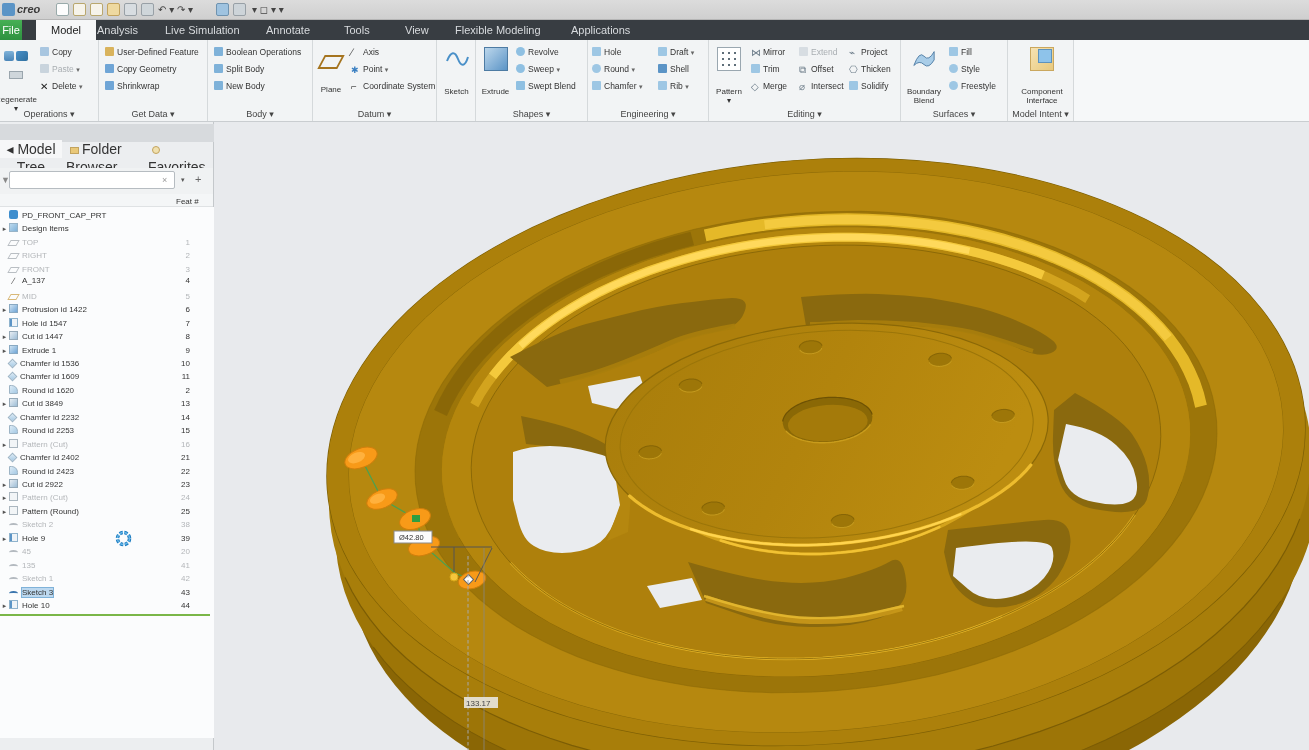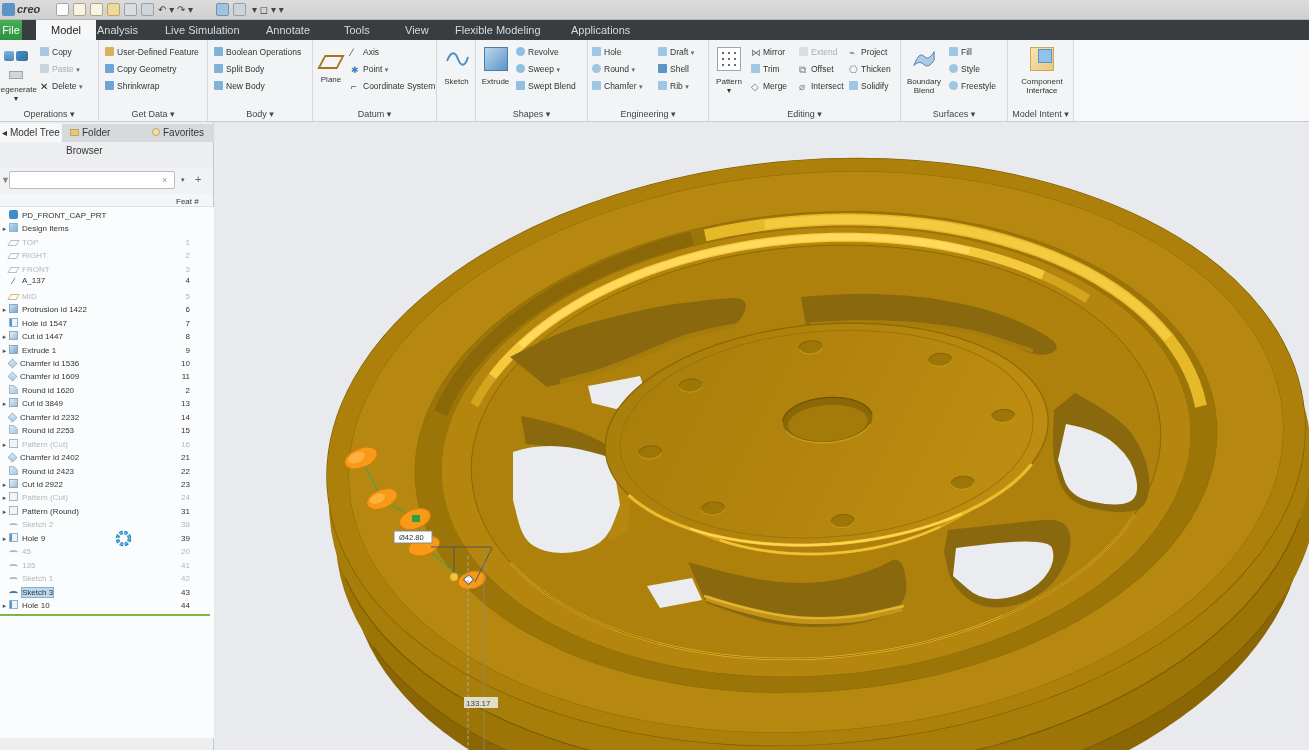--- a/index.html
+++ b/index.html
@@ -8,29 +8,29 @@
 #tabbar {position:absolute;left:0;top:20px;width:1309px;height:20px;background:#383d42}
 .ftab {position:absolute;left:0;top:0;width:22px;height:20px;background:linear-gradient(#46b054,#2e9140);color:#fff;font-size:11px;text-align:center;line-height:20px}
 .mtab {position:absolute;left:36px;top:0;width:60px;height:20px;background:#f6f7f8;color:#222;font-size:11px;text-align:center;line-height:20px}
 .otab {position:absolute;top:0;height:20px;color:#d8dbde;font-size:11px;text-align:left;line-height:20px}
 #ribbon {position:absolute;left:0;top:40px;width:1309px;height:82px;background:#f2f4f5;border-bottom:1px solid #c9cdd0}
 #ribbon .empty {position:absolute;left:1074px;top:0;width:235px;height:81px;background:#f6f8f9}
 .grp {position:absolute;top:0;height:81px;border-right:1px solid #d5d9db}
 .glabel {position:absolute;bottom:2px;left:0;right:0;text-align:center;font-size:9px;color:#444}
 .big {position:absolute;top:7px;text-align:center}
 .bigic {display:inline-block;width:24px;height:24px}
-.bigtx {font-size:8px;color:#333;line-height:9px;margin-top:2px}
+.bigtx {font-size:8px;color:#333;line-height:9px;margin-top:12px}
 .col {position:absolute}
 .rrow {height:17px;white-space:nowrap;font-size:8.5px;color:#333}
 .rrow.gray {color:#a9aeb2}
 .rrow .ic {display:inline-block;width:9px;height:9px;vertical-align:-1px;margin-right:3px;border-radius:1px}
 .rrow .dd {font-size:7px;color:#666}
 #panel {position:absolute;left:0;top:122px;width:214px;height:628px;background:#eceef0;border-right:1px solid #c4c8cb}
 #ptabs {position:absolute;left:0;top:2px;width:214px;height:18px;background:#d7dadd}
-.ptab {position:absolute;top:0;height:18px;font-size:10px;color:#333;line-height:18px}
+.ptab {position:absolute;top:16px;height:18px;font-size:14px;color:#333;line-height:18px}
 #phead {position:absolute;left:0;top:20px;width:213px;height:26px;background:#f0f2f3}
 #psearch {position:absolute;left:0;top:46px;width:213px;height:26px;background:#f0f2f3}
 #pcolh {position:absolute;left:0;top:72px;width:213px;height:13px;background:#f4f6f7;border-bottom:1px solid #dfe2e4;font-size:8px;color:#333}
 #ptree {position:absolute;left:0;top:85px;width:252px;height:531px;background:#fbfcfd}
 .trow {position:absolute;left:0;height:13px;white-space:nowrap;font-size:8px;color:#333;line-height:13px}
 .trow.gray {color:#b3b6b9}
 .arr {display:inline-block;width:9px;color:#555;font-size:7px;text-align:center}
 .ti {display:inline-block;width:9px;height:9px;vertical-align:-1px;margin-right:4px}
 .tip {background:transparent;border:1px solid #b9bec3;width:9px;height:6px;transform:skewX(-30deg)}
 .feat {position:absolute;left:170px;width:20px;text-align:right}
@@ -192,21 +192,21 @@
 <div class="trow" style="top:163.39999999999998px"><span class="arr"></span><span class="ti" style="background:linear-gradient(135deg,#dcebf6,#a5c9e4);border:1px solid #9db4c5;transform:rotate(45deg);width:7px;height:7px"></span><span>Chamfer id 1609</span><span class="feat">11</span></div>
 <div class="trow" style="top:176.84999999999997px"><span class="arr"></span><span class="ti" style="background:linear-gradient(135deg,#dcebf6,#a5c9e4);border:1px solid #9db4c5;border-radius:0 70% 0 0"></span><span>Round id 1620</span><span class="feat">2</span></div>
 <div class="trow" style="top:190.29999999999995px"><span class="arr">▸</span><span class="ti" style="background:linear-gradient(135deg,#e8eef3,#9dbdd6);border:1px solid #95a9b8"></span><span>Cut id 3849</span><span class="feat">13</span></div>
 <div class="trow" style="top:203.74999999999994px"><span class="arr"></span><span class="ti" style="background:linear-gradient(135deg,#dcebf6,#a5c9e4);border:1px solid #9db4c5;transform:rotate(45deg);width:7px;height:7px"></span><span>Chamfer id 2232</span><span class="feat">14</span></div>
 <div class="trow" style="top:217.19999999999993px"><span class="arr"></span><span class="ti" style="background:linear-gradient(135deg,#dcebf6,#a5c9e4);border:1px solid #9db4c5;border-radius:0 70% 0 0"></span><span>Round id 2253</span><span class="feat">15</span></div>
 <div class="trow gray" style="top:230.64999999999992px"><span class="arr">▸</span><span class="ti" style="background:#f2f5f7;border:1px solid #aab6bf"></span><span>Pattern (Cut)</span><span class="feat">16</span></div>
 <div class="trow" style="top:244.0999999999999px"><span class="arr"></span><span class="ti" style="background:linear-gradient(135deg,#dcebf6,#a5c9e4);border:1px solid #9db4c5;transform:rotate(45deg);width:7px;height:7px"></span><span>Chamfer id 2402</span><span class="feat">21</span></div>
 <div class="trow" style="top:257.5499999999999px"><span class="arr"></span><span class="ti" style="background:linear-gradient(135deg,#dcebf6,#a5c9e4);border:1px solid #9db4c5;border-radius:0 70% 0 0"></span><span>Round id 2423</span><span class="feat">22</span></div>
 <div class="trow" style="top:270.9999999999999px"><span class="arr">▸</span><span class="ti" style="background:linear-gradient(135deg,#e8eef3,#9dbdd6);border:1px solid #95a9b8"></span><span>Cut id 2922</span><span class="feat">23</span></div>
 <div class="trow gray" style="top:284.4499999999999px"><span class="arr">▸</span><span class="ti" style="background:#f2f5f7;border:1px solid #aab6bf"></span><span>Pattern (Cut)</span><span class="feat">24</span></div>
-<div class="trow" style="top:297.89999999999986px"><span class="arr">▸</span><span class="ti" style="background:#f2f5f7;border:1px solid #aab6bf"></span><span>Pattern (Round)</span><span class="feat">31</span></div>
+<div class="trow" style="top:297.89999999999986px"><span class="arr">▸</span><span class="ti" style="background:#f2f5f7;border:1px solid #aab6bf"></span><span>Pattern (Round)</span><span class="feat">25</span></div>
 <div class="trow gray" style="top:311.34999999999985px"><span class="arr"></span><span class="ti" style="background:transparent;border-top:2px solid #b4bac0;border-radius:60% 60% 0 0;height:5px;margin-top:3px"></span><span>Sketch 2</span><span class="feat">38</span></div>
 <div class="trow" style="top:324.79999999999984px"><span class="arr">▸</span><span class="ti" style="background:#eef3f7;border:1px solid #8fb3cd;box-shadow:inset 2px 0 0 #5b94c6"></span><span>Hole 9</span><span class="feat">39</span></div>
 <div class="trow gray" style="top:338.24999999999983px"><span class="arr"></span><span class="ti" style="background:transparent;border-top:2px solid #b4bac0;border-radius:60% 60% 0 0;height:5px;margin-top:3px"></span><span>45</span><span class="feat">20</span></div>
 <div class="trow gray" style="top:351.6999999999998px"><span class="arr"></span><span class="ti" style="background:transparent;border-top:2px solid #b4bac0;border-radius:60% 60% 0 0;height:5px;margin-top:3px"></span><span>135</span><span class="feat">41</span></div>
 <div class="trow gray" style="top:365.1499999999998px"><span class="arr"></span><span class="ti" style="background:transparent;border-top:2px solid #b4bac0;border-radius:60% 60% 0 0;height:5px;margin-top:3px"></span><span>Sketch 1</span><span class="feat">42</span></div>
 <div class="trow" style="top:378.5999999999998px"><span class="arr"></span><span class="ti" style="background:transparent;border-top:2px solid #3c76ae;border-radius:60% 60% 0 0;height:5px;margin-top:3px"></span><span class="sel">Sketch 3</span><span class="feat">43</span></div>
 <div class="trow" style="top:392.0499999999998px"><span class="arr">▸</span><span class="ti" style="background:#eef3f7;border:1px solid #8fb3cd;box-shadow:inset 2px 0 0 #5b94c6"></span><span>Hole 10</span><span class="feat">44</span></div>
  <div style="position:absolute;left:0;top:407px;width:210px;height:2px;background:#7ab648"></div>
  </div>
 </div>

